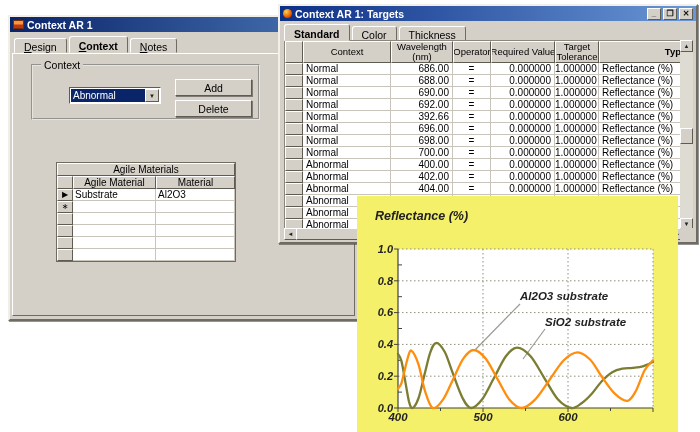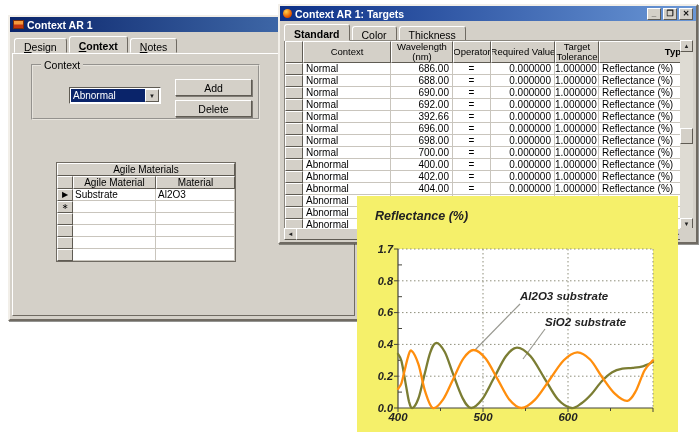--- a/index.html
+++ b/index.html
@@ -473,21 +473,21 @@
       <g stroke="#9a9a92" stroke-width="1.2">
         <line x1="163" y1="108" x2="118" y2="154"></line>
         <line x1="188" y1="133" x2="166" y2="163"></line>
       </g>
       <g id="curves">
           <path d="M41.0 157.9C41.6 159.1,43.1 160.0,44.4 164.9C45.7 169.8,47.4 180.6,48.6 187.4C49.9 194.1,50.9 201.5,52.0 205.6C53.2 209.7,53.9 212.5,55.5 212.0C57.0 211.5,59.4 207.9,61.4 202.5C63.4 197.0,65.4 187.1,67.3 179.4C69.3 171.7,71.3 161.8,73.3 156.3C75.3 150.9,76.8 146.9,79.3 146.8C81.7 146.8,84.9 150.7,87.8 156.0C90.6 161.3,93.3 170.9,96.3 178.6C99.2 186.3,102.6 196.6,105.6 202.1C108.6 207.7,110.8 211.8,114.1 212.0C117.4 212.2,121.3 208.3,125.2 203.3C129.0 198.2,133.1 188.9,137.1 181.8C141.0 174.6,145.1 165.4,148.9 160.3C152.8 155.3,155.9 151.6,160.0 151.6C164.1 151.6,169.1 155.3,173.6 160.3C178.1 165.4,182.7 174.6,187.2 181.8C191.7 188.9,196.3 198.2,200.8 203.3C205.3 208.3,210.4 211.3,214.4 212.0C218.4 212.7,221.2 209.6,224.6 207.2C228.0 204.8,231.4 201.4,234.8 197.7C238.2 194.0,241.6 188.5,245.0 185.0C248.4 181.4,251.8 178.3,255.2 176.2C258.6 174.2,262.0 173.4,265.4 172.7C268.8 172.0,272.2 172.3,275.6 171.9C279.0 171.5,282.4 171.3,285.8 170.3C289.2 169.3,294.3 166.6,296.0 165.9" fill="none" stroke="#7B7D33" stroke-width="2.3" stroke-linejoin="round" stroke-linecap="round"></path>
           <path d="M41.0 192.9C41.6 192.0,43.3 190.5,44.4 187.4C45.5 184.2,46.7 178.3,47.8 173.8C48.9 169.3,50.1 163.5,51.2 160.3C52.3 157.1,52.9 153.5,54.6 154.8C56.3 156.1,59.1 161.3,61.4 168.1C63.7 174.9,65.8 188.3,68.2 195.6C70.6 202.9,72.9 210.7,75.8 212.0C78.8 213.3,82.6 208.4,86.0 203.6C89.5 198.7,92.8 189.8,96.3 182.9C99.7 176.0,103.0 167.2,106.5 162.4C109.9 157.6,113.0 153.9,116.7 154.0C120.3 154.0,124.6 157.7,128.6 162.6C132.5 167.4,136.5 176.1,140.4 182.9C144.4 189.7,148.4 198.7,152.3 203.6C156.3 208.4,160.0 211.9,164.3 212.0C168.5 212.1,173.2 208.5,177.8 203.9C182.5 199.3,187.5 190.8,192.3 184.2C197.1 177.6,202.1 168.9,206.8 164.3C211.4 159.7,216.0 156.5,220.3 156.3C224.7 156.2,229.0 159.4,233.1 163.5C237.2 167.6,240.9 175.3,245.0 181.0C249.1 186.7,253.5 193.7,257.8 197.7C262.0 201.7,267.0 205.3,270.5 204.8C274.0 204.3,276.2 199.7,279.0 194.7C281.8 189.6,284.7 179.5,287.5 174.5C290.3 169.4,294.6 166.0,296.0 164.3" fill="none" stroke="#FF8E0D" stroke-width="2.3" stroke-linejoin="round" stroke-linecap="round"></path>
         </g>
     </svg>
 
-    <span class="ytick" style="top:47px;">1.7</span>
+    <span class="ytick" style="top:47px;">1.0</span>
     <span class="ytick" style="top:79px;">0.8</span>
     <span class="ytick" style="top:110px;">0.6</span>
     <span class="ytick" style="top:142px;">0.4</span>
     <span class="ytick" style="top:174px;">0.2</span>
     <span class="ytick" style="top:206px;">0.0</span>
 
     <span class="xtick" style="left:26px;">400</span>
     <span class="xtick" style="left:111px;">500</span>
     <span class="xtick" style="left:196px;">600</span>
     <span class="xtick" style="left:281px;margin-top:40px;">700</span>

